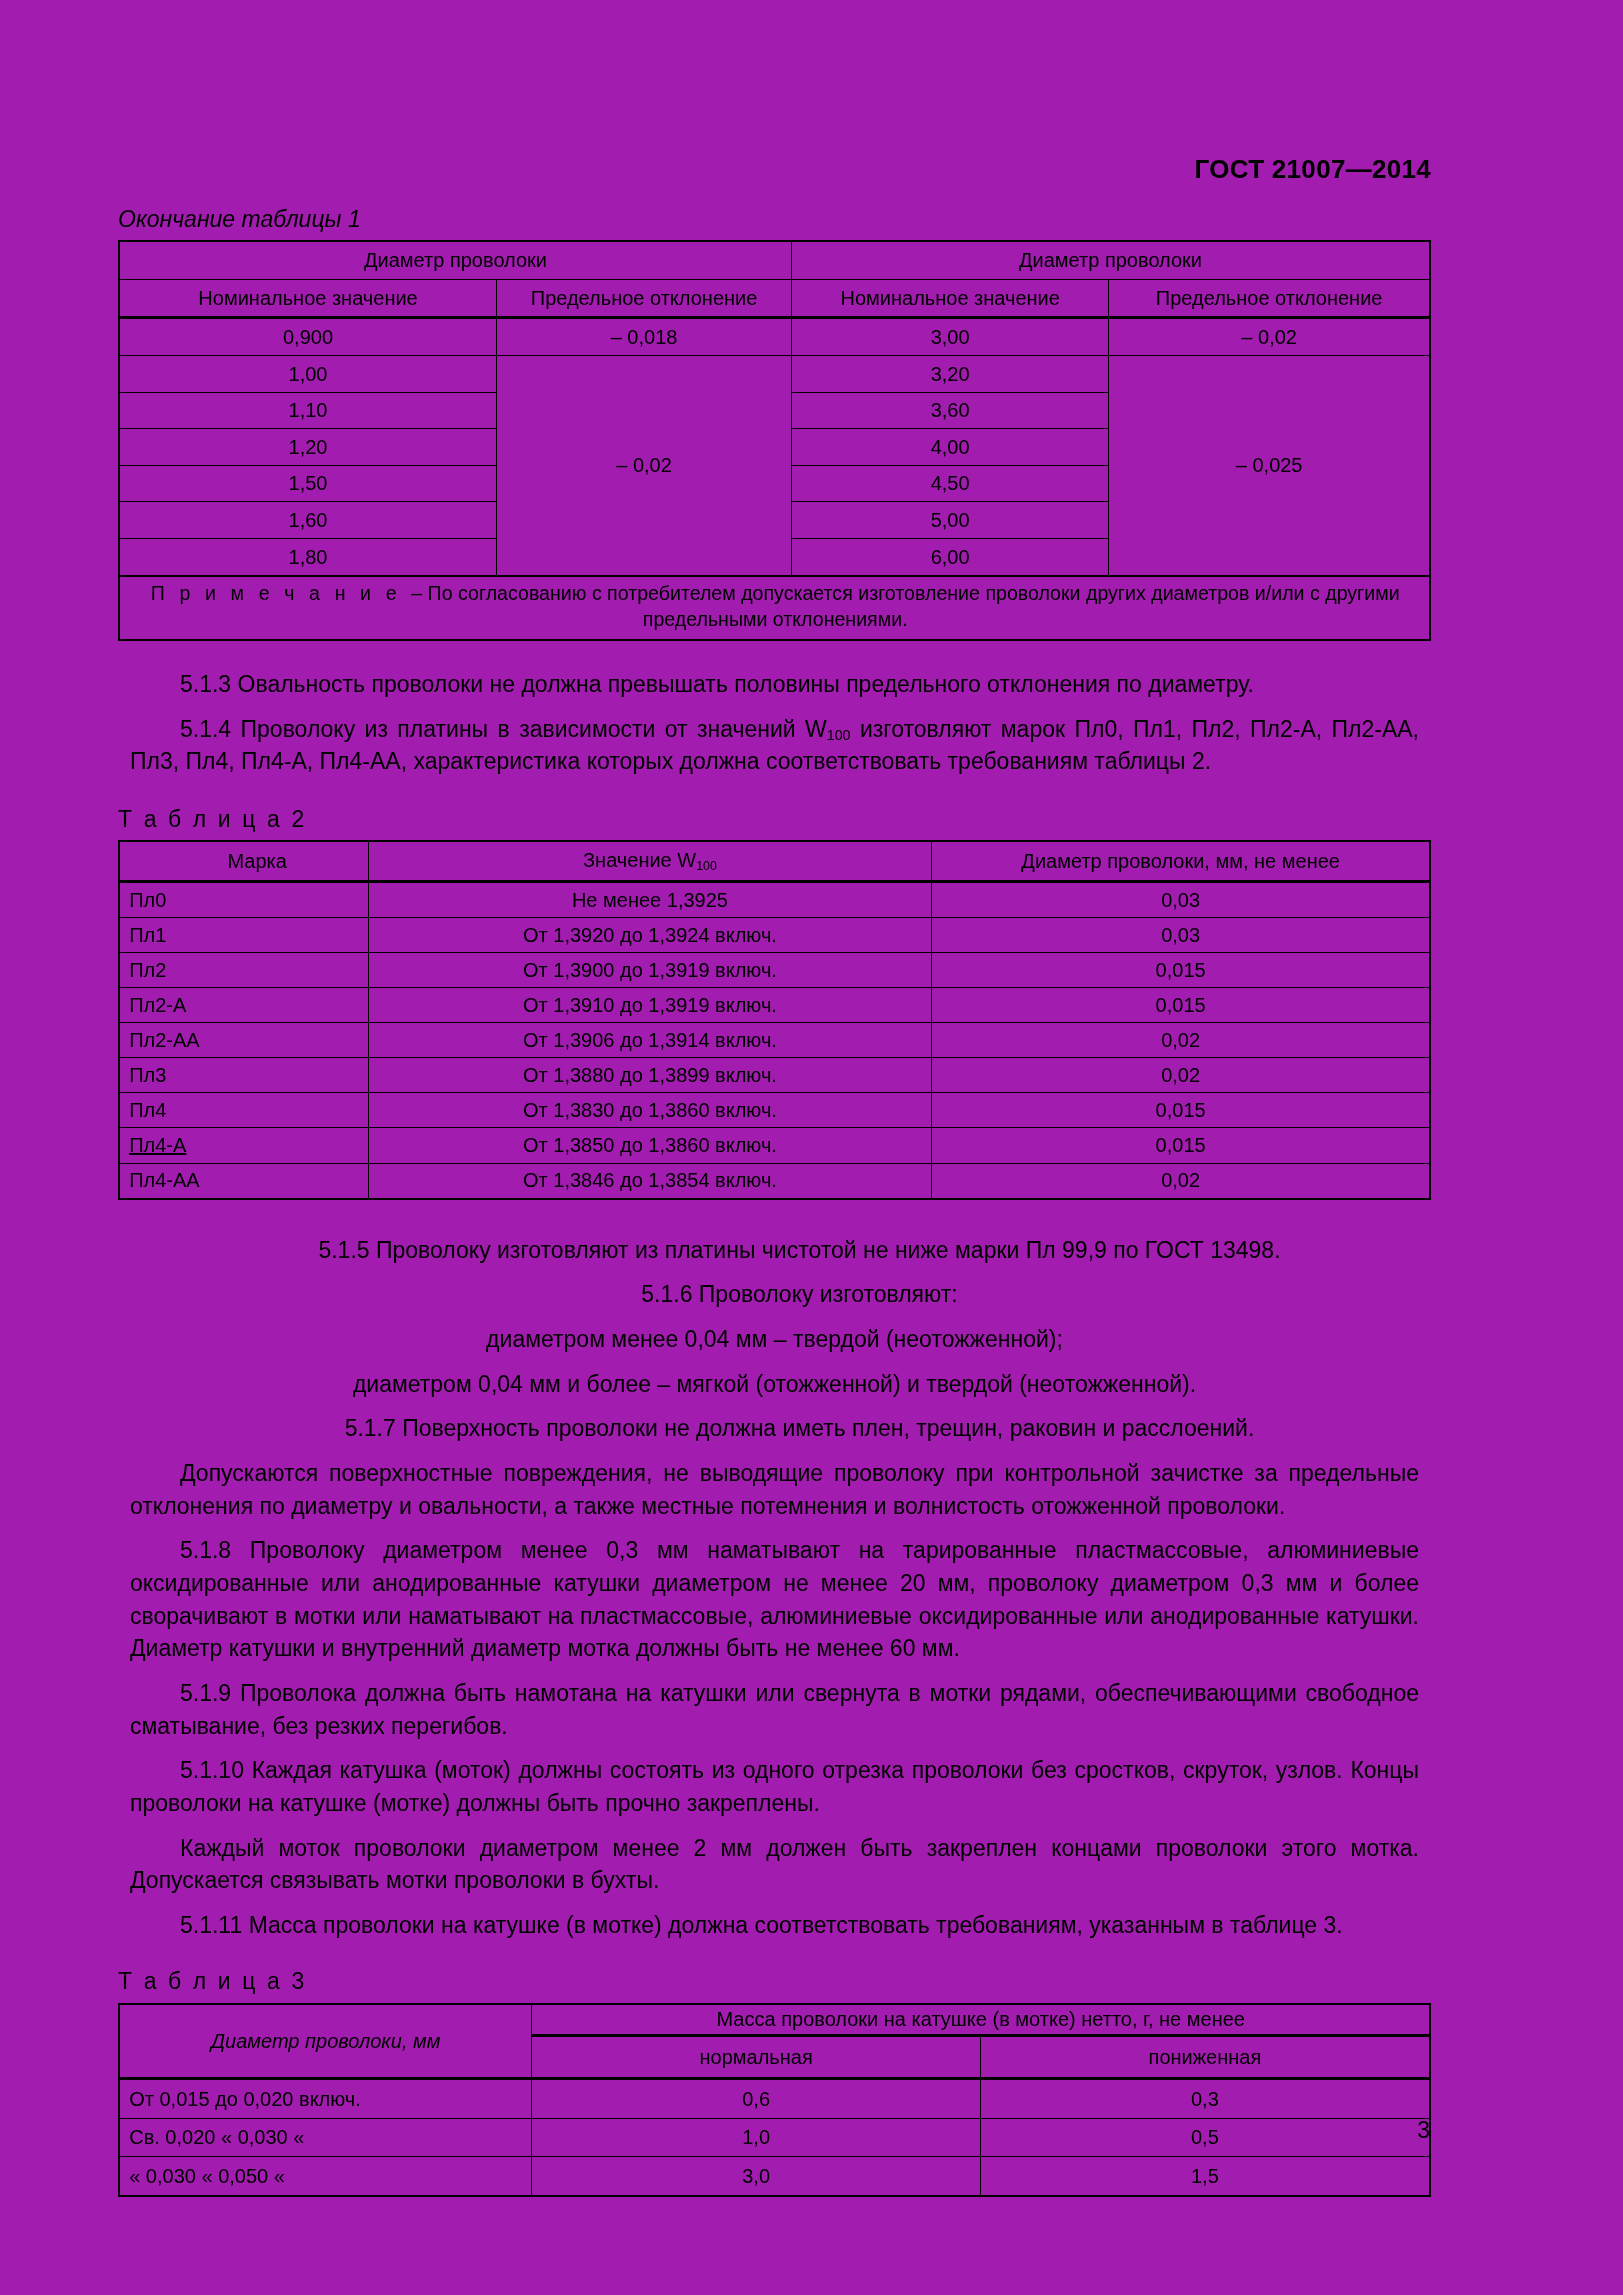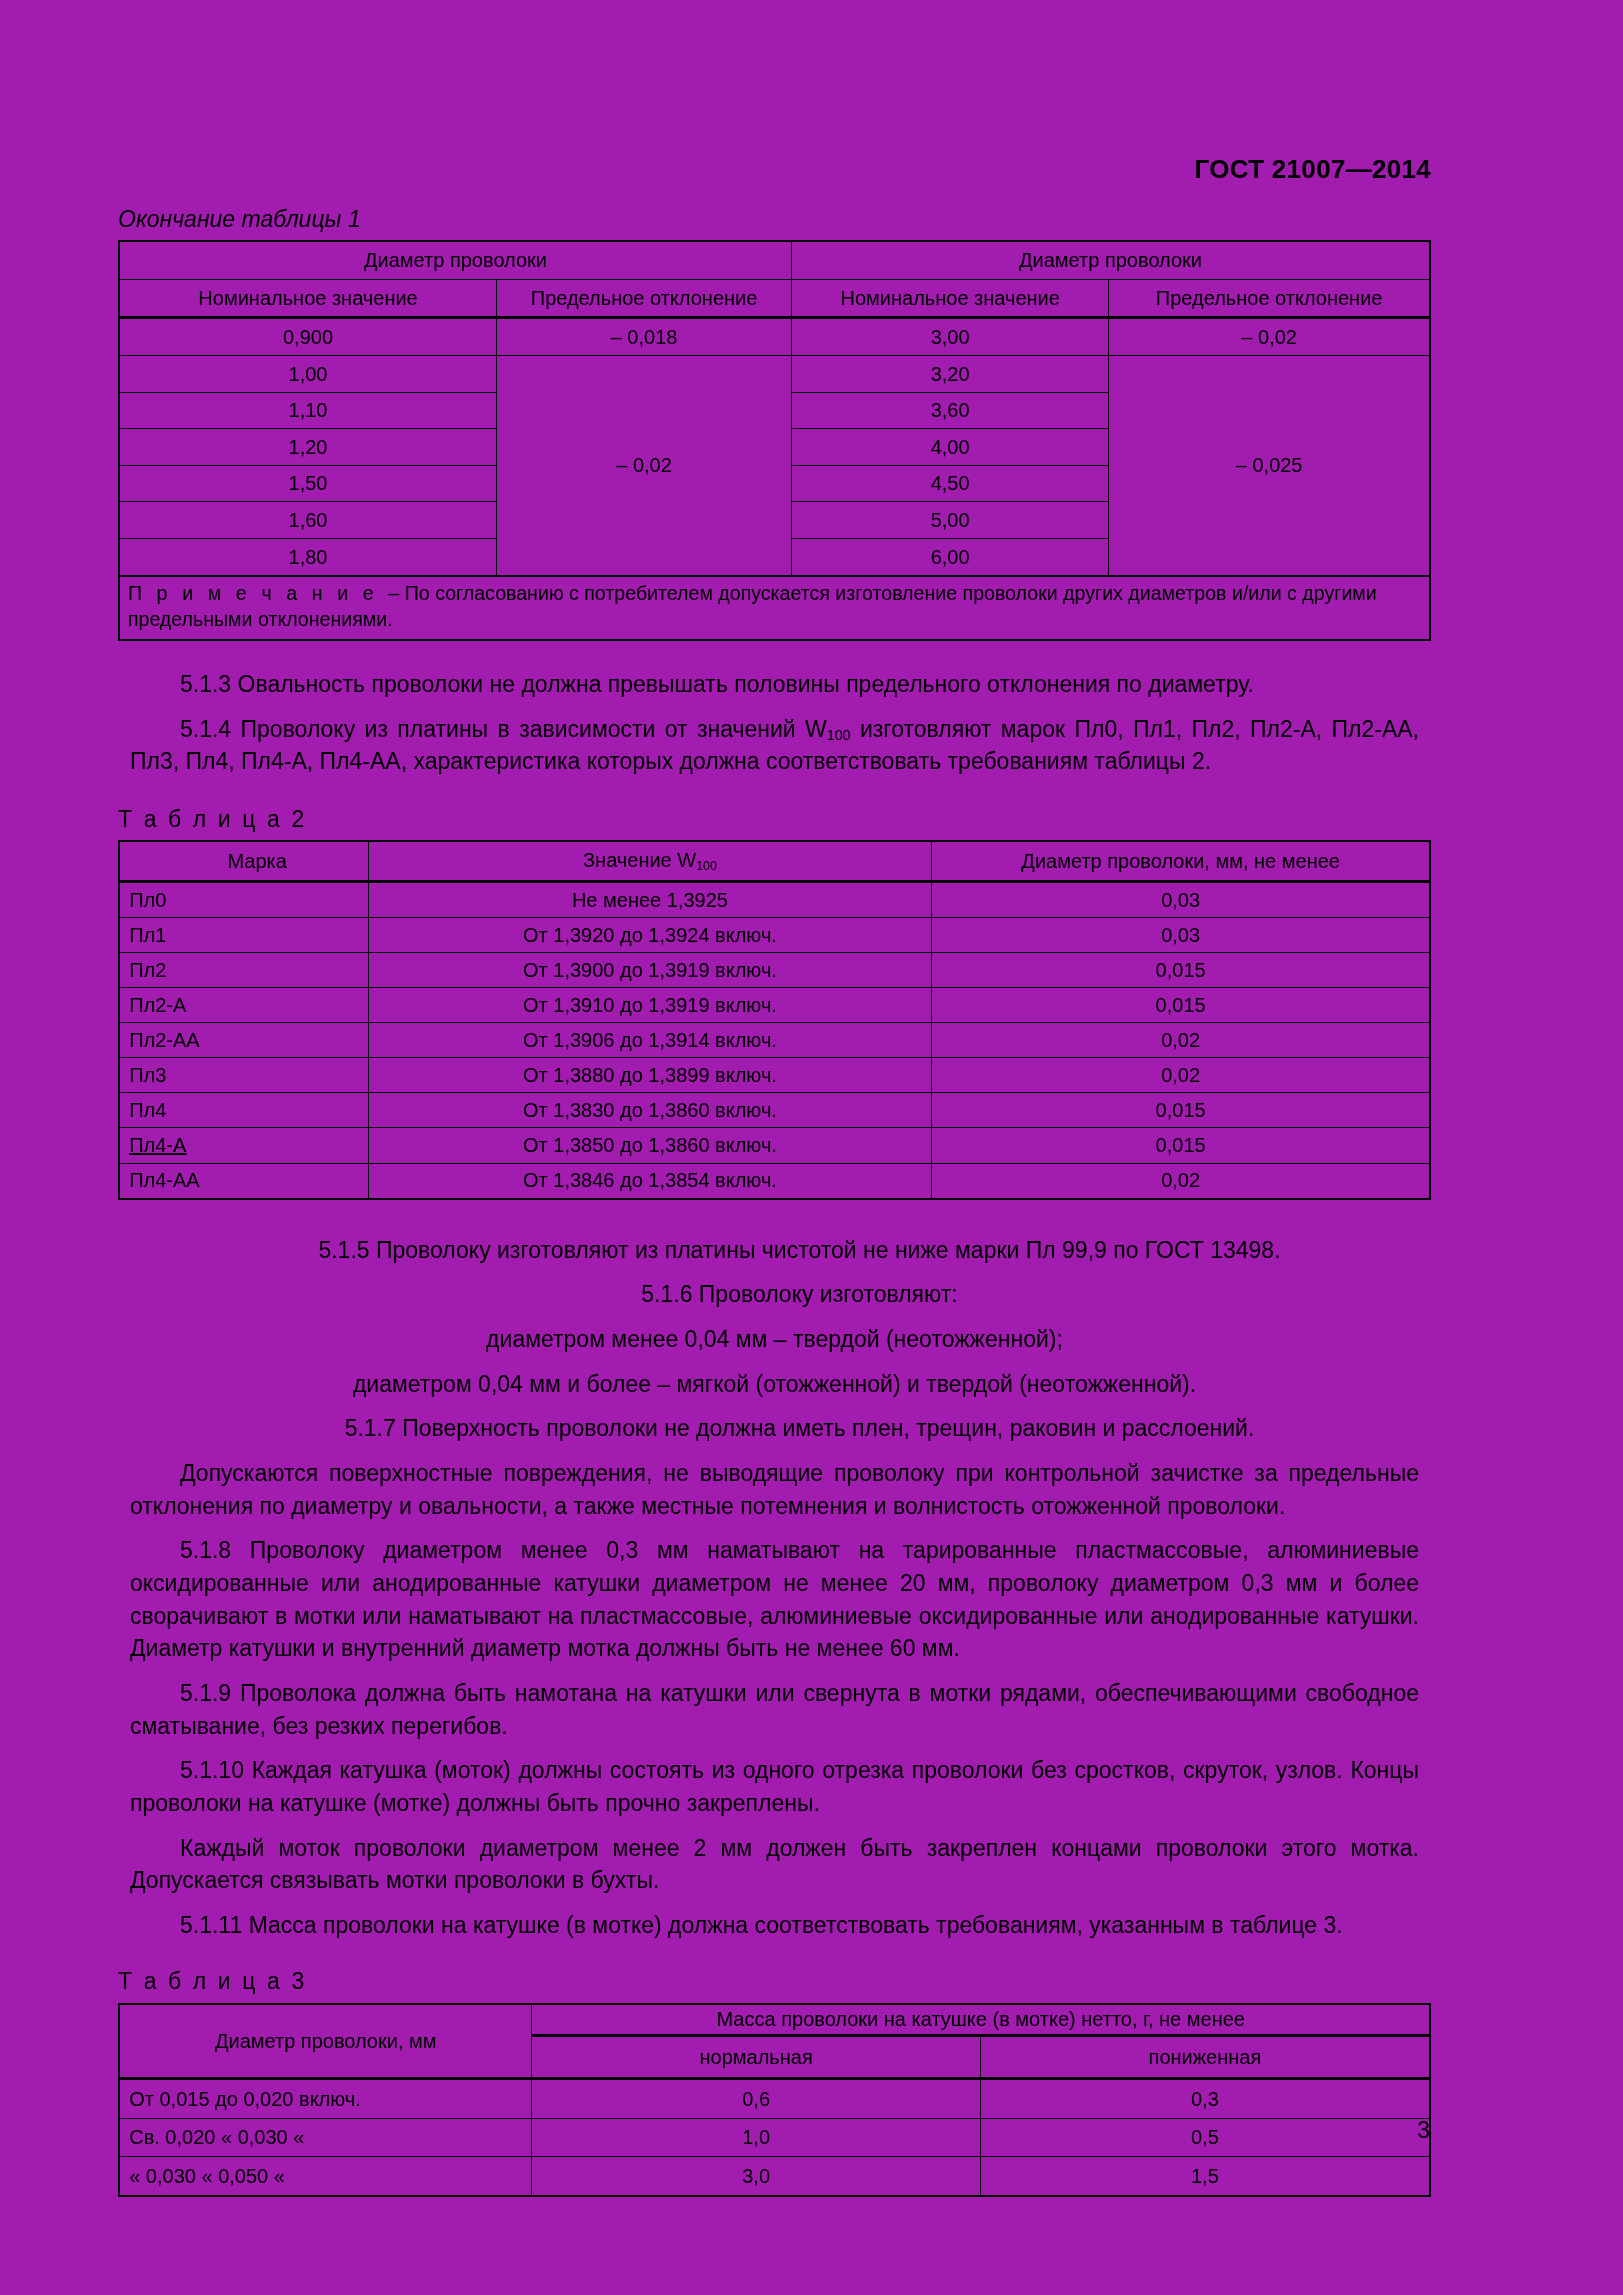--- a/index.html
+++ b/index.html
@@ -74,21 +74,21 @@
   .tbl-outer {
     border: 2.6px solid #000;
   }
   .hdr-bottom {
     border-bottom: 3.9px solid #000 !important;
   }
   .lastrow td {
     border-bottom: 2.6px solid #000;
   }
   .note-cell {
-    text-align: left;
+    text-align: center;
     font-size: 19.6px;
     line-height: 1.3;
     padding: 4.6px 6.5px 6.5px 7.9px !important;
     border-top: 2.6px solid #000 !important;
   }
   .note-label {
     letter-spacing: 4.6px;
   }
   td.leftcell {
     text-align: left !important;
@@ -278,21 +278,21 @@
     <div class="caption-spaced" style="margin-top:29px; margin-bottom:9.2px;">Т а б л и ц а  3</div>
 
     <table class="tbl-outer">
       <colgroup>
         <col style="width:31.5%">
         <col style="width:34.2%">
         <col style="width:34.3%">
       </colgroup>
       <tbody>
         <tr>
-          <td rowspan="2" class="hdr-bottom" style="height:34px;">Диаметр проволоки, мм</td>
+          <td rowspan="2" class="hdr-bottom" style="height:34px;font-style:italic;">Диаметр проволоки, мм</td>
           <td colspan="2" style="border-bottom:3.3px solid #000;">Масса проволоки на катушке (в мотке) нетто, г, не менее</td>
         </tr>
         <tr>
           <td class="hdr-bottom" style="height:34px;">нормальная</td>
           <td class="hdr-bottom">пониженная</td>
         </tr>
         <tr>
           <td class="leftcell" style="height:31px;">От 0,015 до 0,020 включ.</td>
           <td>0,6</td>
           <td>0,3</td>

